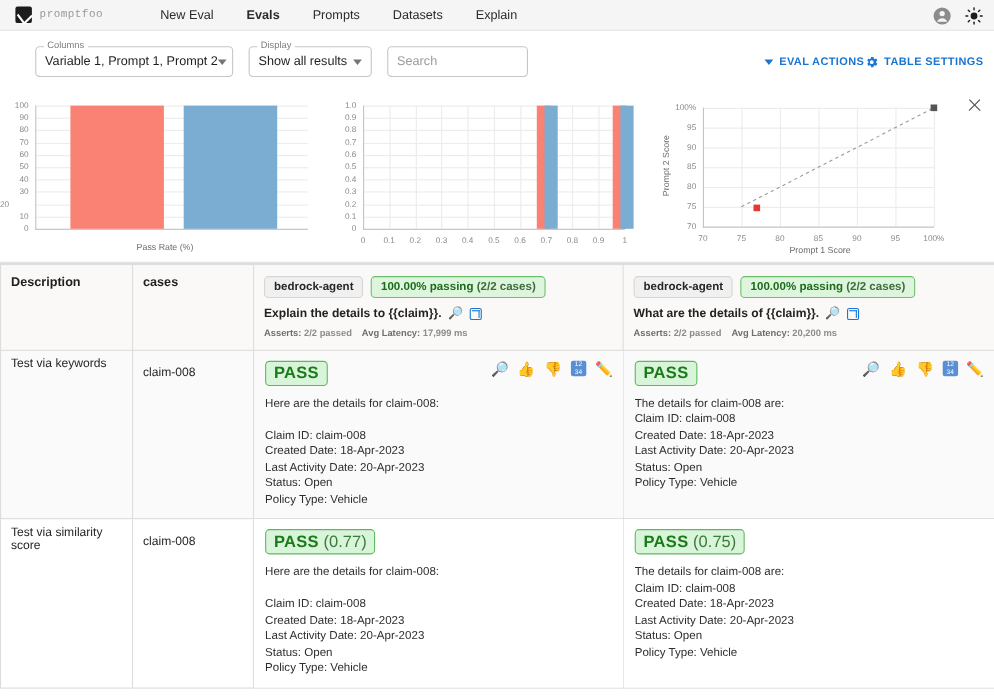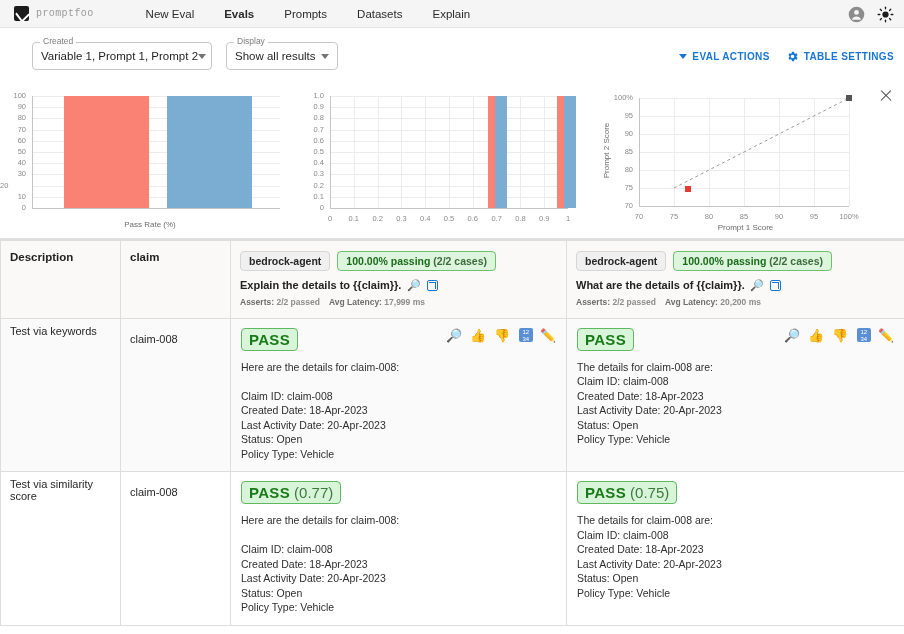--- a/index.html
+++ b/index.html
@@ -103,21 +103,21 @@
     font-size: 11.5px;
     padding: 0 8px;
     color: #1f1f1f;
     font-family: "Liberation Sans", sans-serif;
     background: #fff;
     outline: none;
   }
   .search-box::placeholder { color: #9b9b9b; }
   .toolbar-right {
     position: absolute; right: 10px; top: 0; height: 56px;
-    display: flex; align-items: center; gap: 16px;
+    display: flex; align-items: center; 
   }
   .toolbtn {
     display: flex; align-items: center; gap: 5px;
     color: #1976d2;
     font-size: 10px;
     font-weight: bold;
     letter-spacing: .35px;
     cursor: pointer;
     text-transform: uppercase;
   }
@@ -331,29 +331,30 @@
             <line x1="19.4" y1="4.6" x2="17.7" y2="6.3"></line>
             <line x1="6.3" y1="17.7" x2="4.6" y2="19.4"></line>
           </g>
         </svg>
     </div>
   </div>
 </div>
 
 <div class="toolbar">
   <div class="field select-columns">
-    <div class="field-legend">Created</div>
+    <div class="field-legend">Columns</div>
     <div class="field-value">Variable 1, Prompt 1, Prompt 2</div>
     <div class="caret"></div>
   </div>
   <div class="field select-display">
     <div class="field-legend">Display</div>
     <div class="field-value">Show all results</div>
     <div class="caret"></div>
   </div>
+  <input class="search-box" value="" placeholder="Search" style="">
   <div class="toolbar-right">
     <div class="toolbtn">
       <span class="caret-blue"></span>
       <span>EVAL ACTIONS</span>
     </div>
     <div class="toolbtn">
       <svg width="13" height="13" viewBox="0 0 24 24">
           <path fill="#1976d2" d="M19.4 13a7.6 7.6 0 0 0 0-2l2-1.6-2-3.4-2.4 1a7.6 7.6 0 0 0-1.7-1l-.4-2.6h-4l-.4 2.6c-.6.2-1.2.6-1.7 1l-2.4-1-2 3.4 2 1.6a7.6 7.6 0 0 0 0 2l-2 1.6 2 3.4 2.4-1c.5.4 1.1.8 1.7 1l.4 2.6h4l.4-2.6c.6-.2 1.2-.6 1.7-1l2.4 1 2-3.4zM12 15.2A3.2 3.2 0 1 1 12 8.8a3.2 3.2 0 0 1 0 6.4z"></path>
         </svg>
       <span>TABLE SETTINGS</span>
@@ -498,21 +499,21 @@
   <table class="results">
     <colgroup>
       <col class="col-desc">
         <col class="col-var">
         <col class="col-out1">
         <col class="col-out2">
     </colgroup>
     <thead>
       <tr class="prompt-header-row">
         <th class="ph-desc">Description</th>
-        <th class="ph-var">claim</th>
+        <th class="ph-var">cases</th>
 
         <th>
           <div class="chip-row">
             <span class="chip">bedrock-agent</span>
             <span class="chip-pass">
               <b>100.00% passing</b>
               <span>(2/2 cases)</span>
             </span>
           </div>
           <div class="prompt-text">

